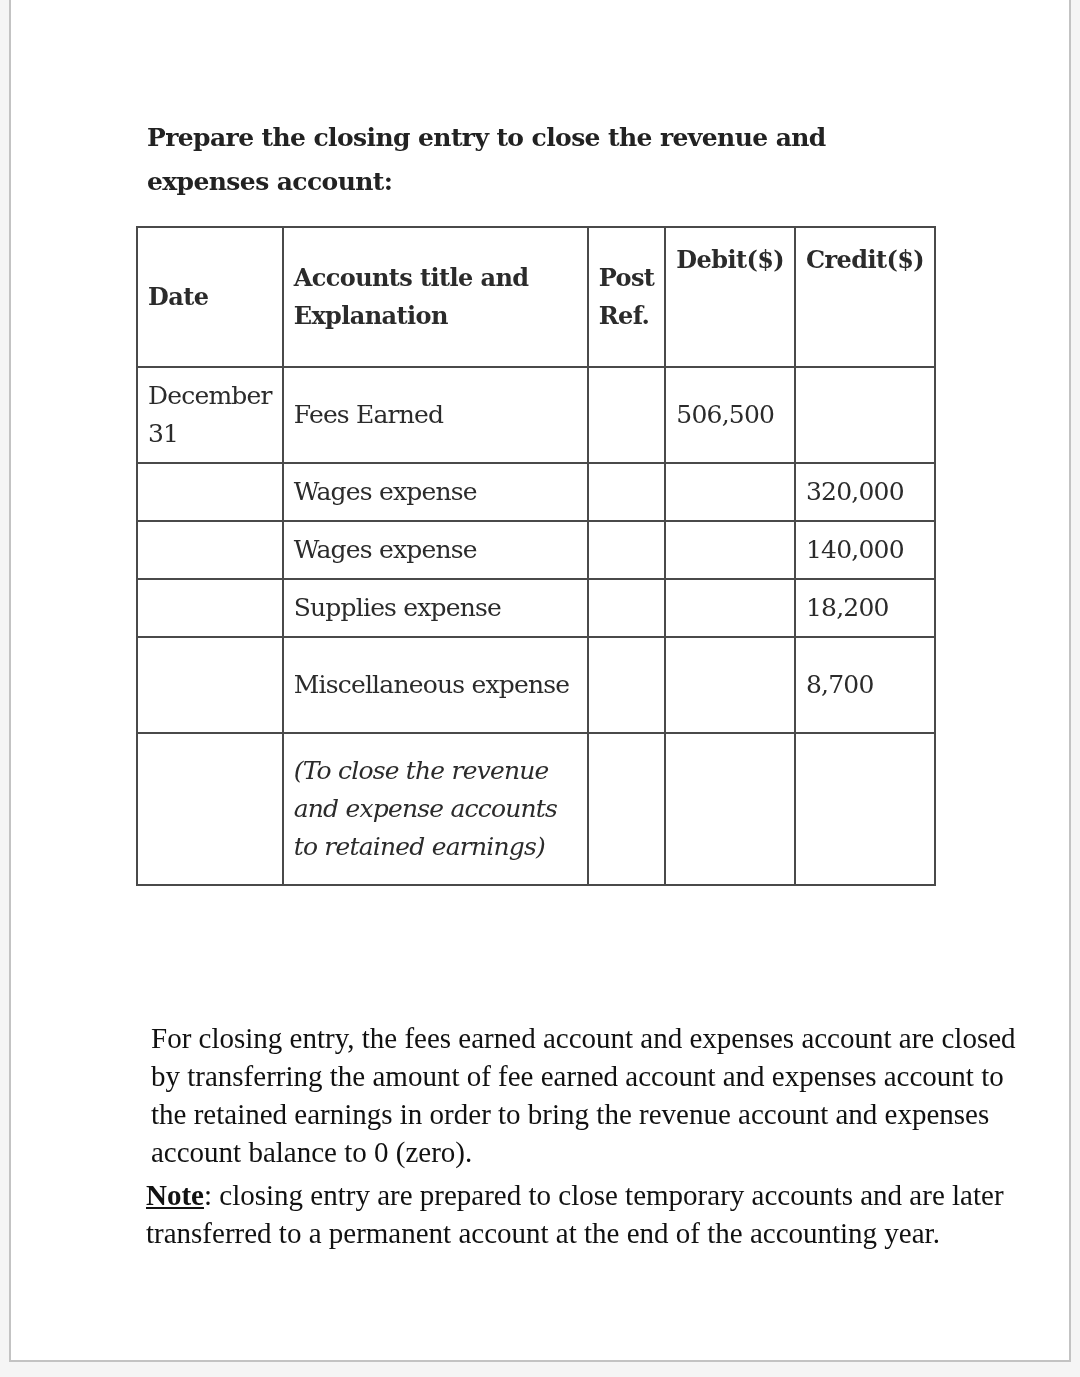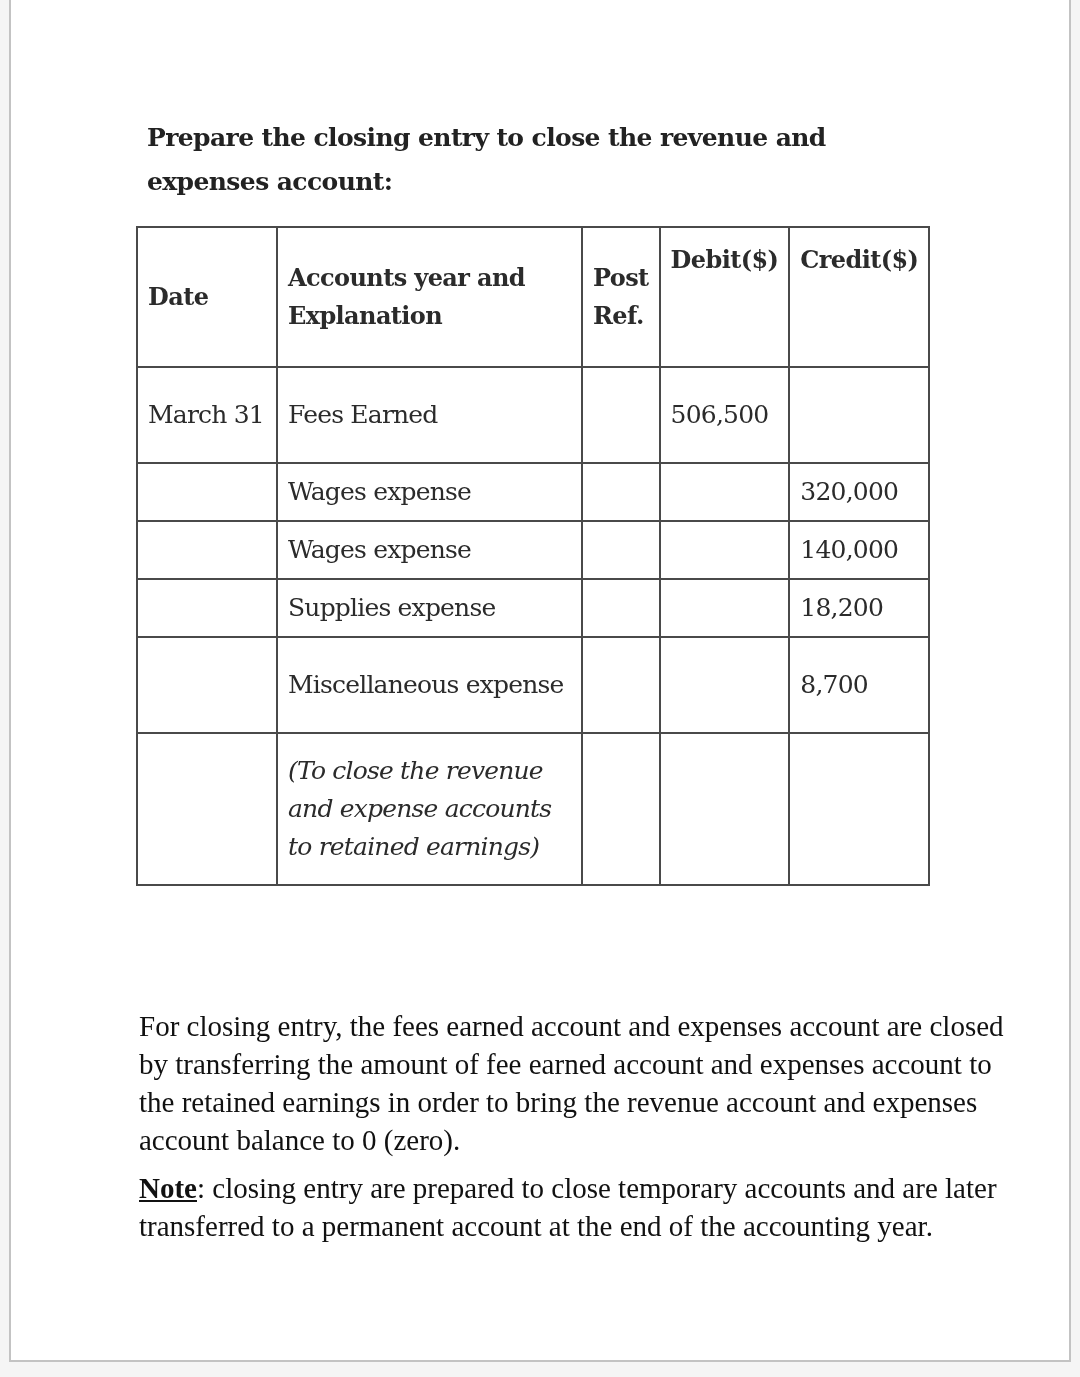--- a/index.html
+++ b/index.html
@@ -82,32 +82,32 @@
     .bold-inline { font-weight: bold; }
     .explain-block {
       position: absolute;
       left: 135px;
       top: 1003px;
       width: 880px;
       font-family: "Liberation Serif", serif;
       font-size: 29px;
       line-height: 38px;
       color: #111;
-      margin: 4px;
+      margin: 16px;
     }
     .note-block {
       position: absolute;
       left: 135px;
       top: 1165px;
       width: 880px;
       font-family: "Liberation Serif", serif;
       font-size: 29px;
       line-height: 38px;
       color: #111;
-      margin: 4px;
+      margin: 11px;
     }
     .note-label {
       font-weight: bold;
       text-decoration: underline;
     }
   </style>
 </head>
 <body>
 
 <div class="page"></div>
@@ -118,37 +118,37 @@
   <colgroup>
     <col class="col-date">
     <col class="col-acct">
     <col class="col-post">
     <col class="col-debit">
     <col class="col-credit">
   </colgroup>
   <tbody>
       <tr class="hdr-row">
     <th>Date</th>
-    <th>Accounts year and Explanation</th>
+    <th>Accounts title and Explanation</th>
     <th>Post Ref.</th>
     <th>
       <div class="stack">
         <span>Debit</span>
         <span>($)</span>
       </div>
     </th>
     <th>
       <div class="stack">
         <span>Credit</span>
         <span>($)</span>
       </div>
     </th>
   </tr>
   <tr class="row-first">
-    <td class="date-cell">March 31</td>
+    <td class="date-cell">December 31</td>
     <td>Fees Earned</td>
     <td></td>
     <td>506,500</td>
     <td></td>
   </tr>
   <tr class="row-std">
     <td></td>
     <td>Wages expense</td>
     <td></td>
     <td></td>

